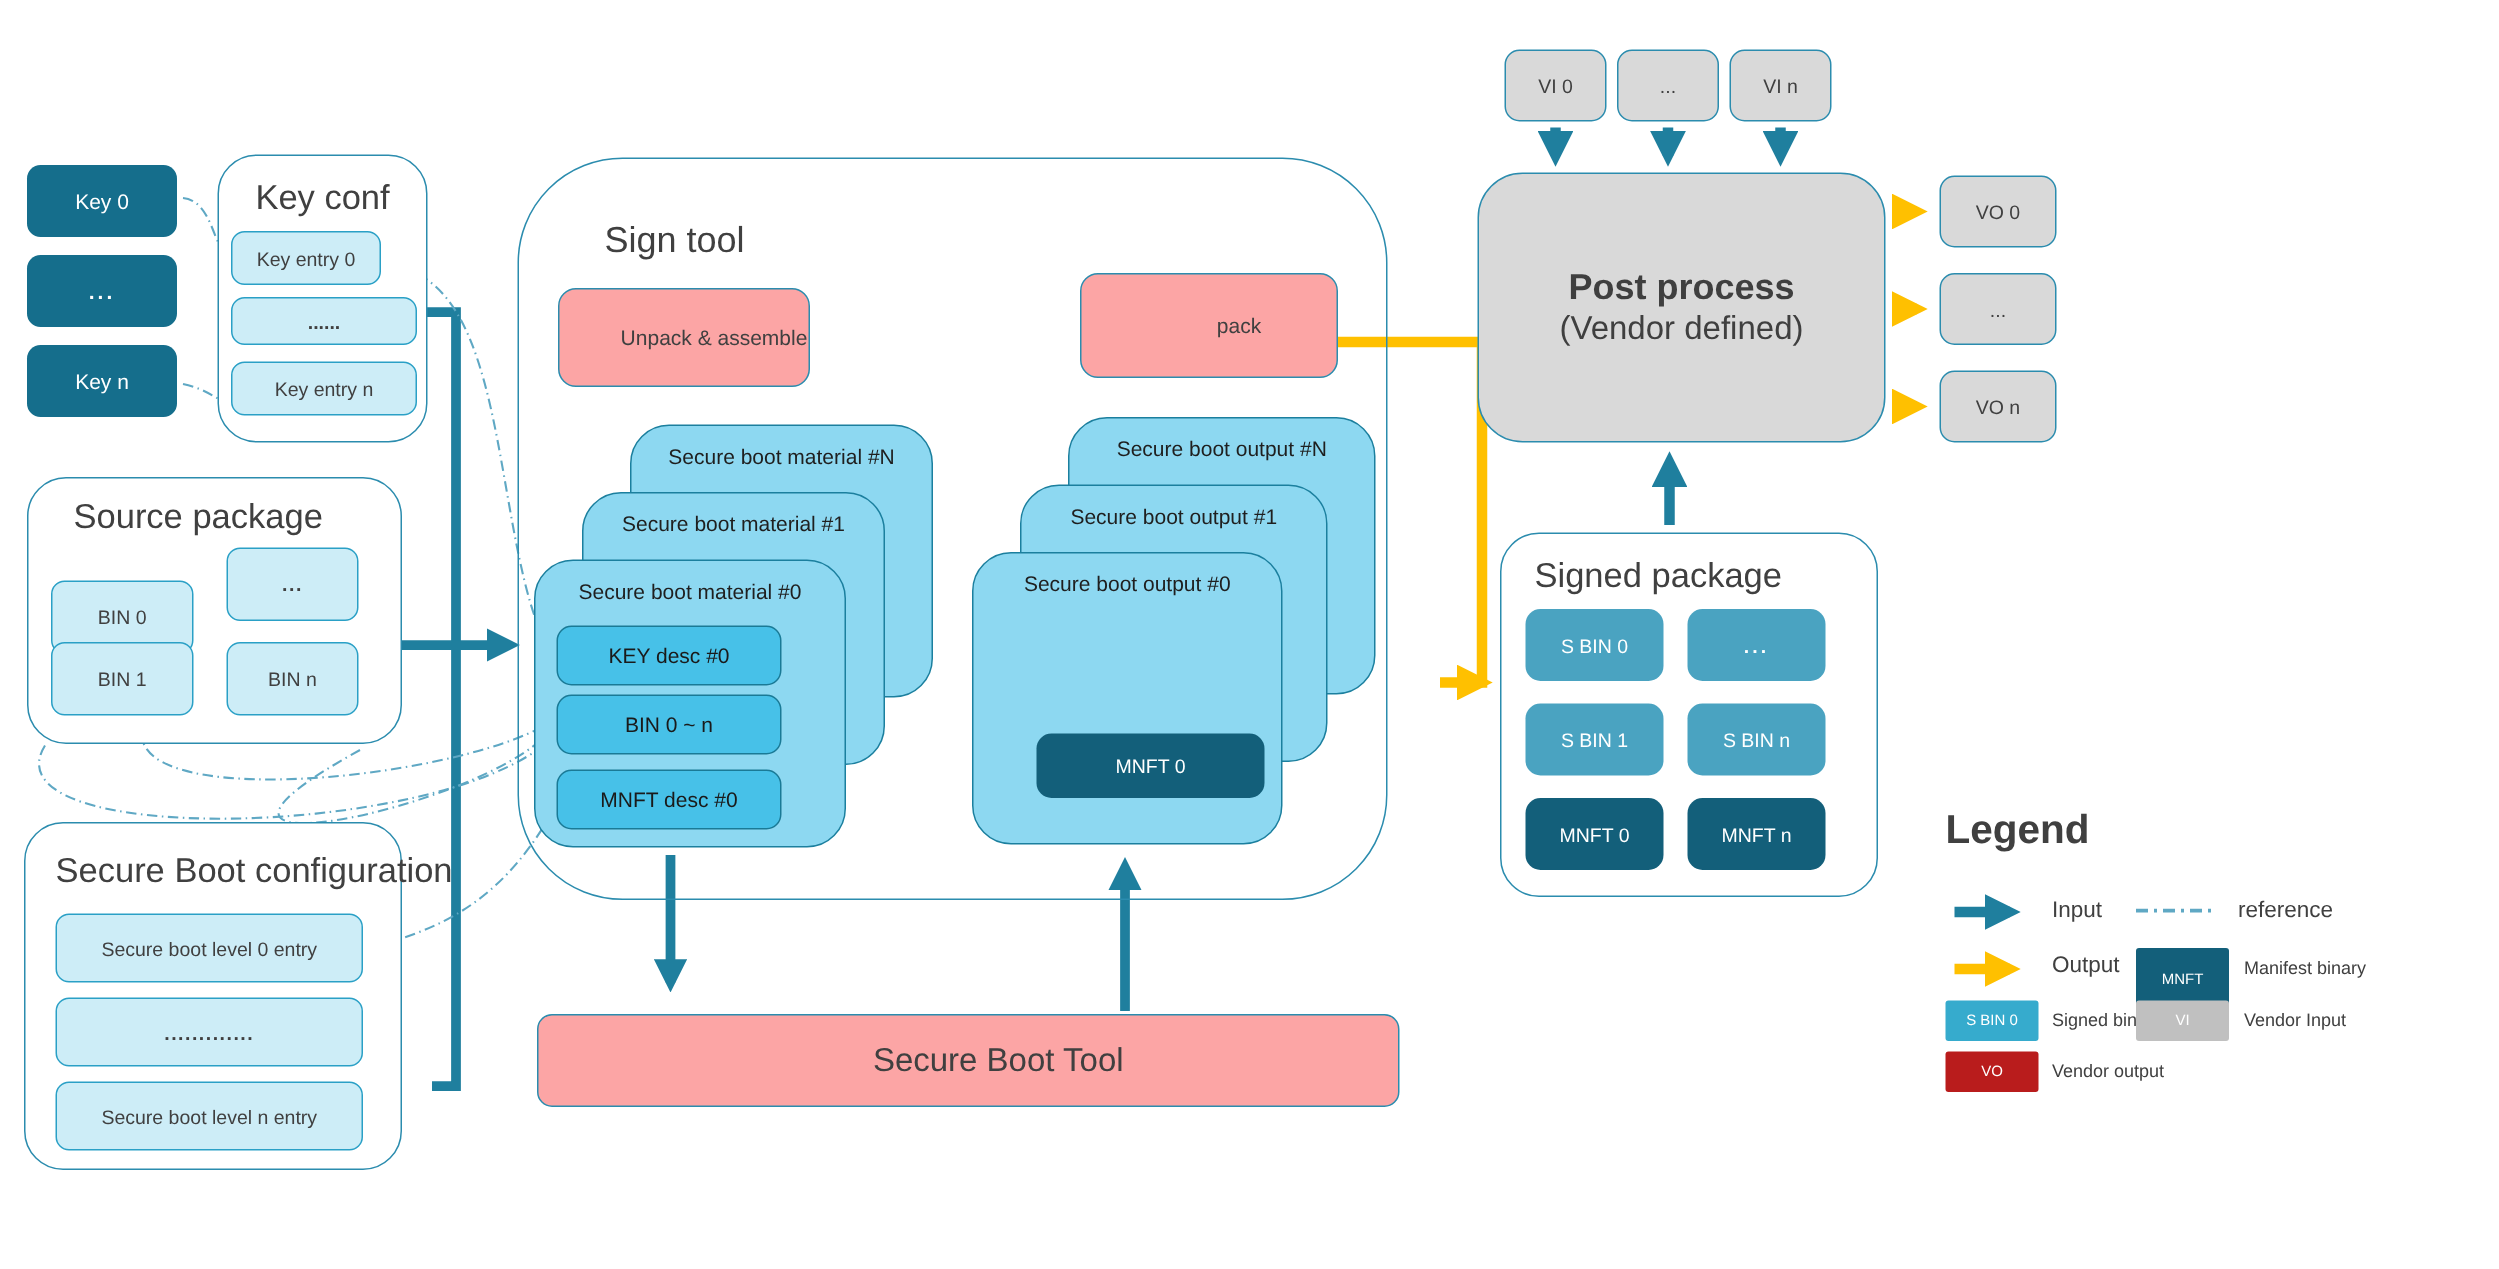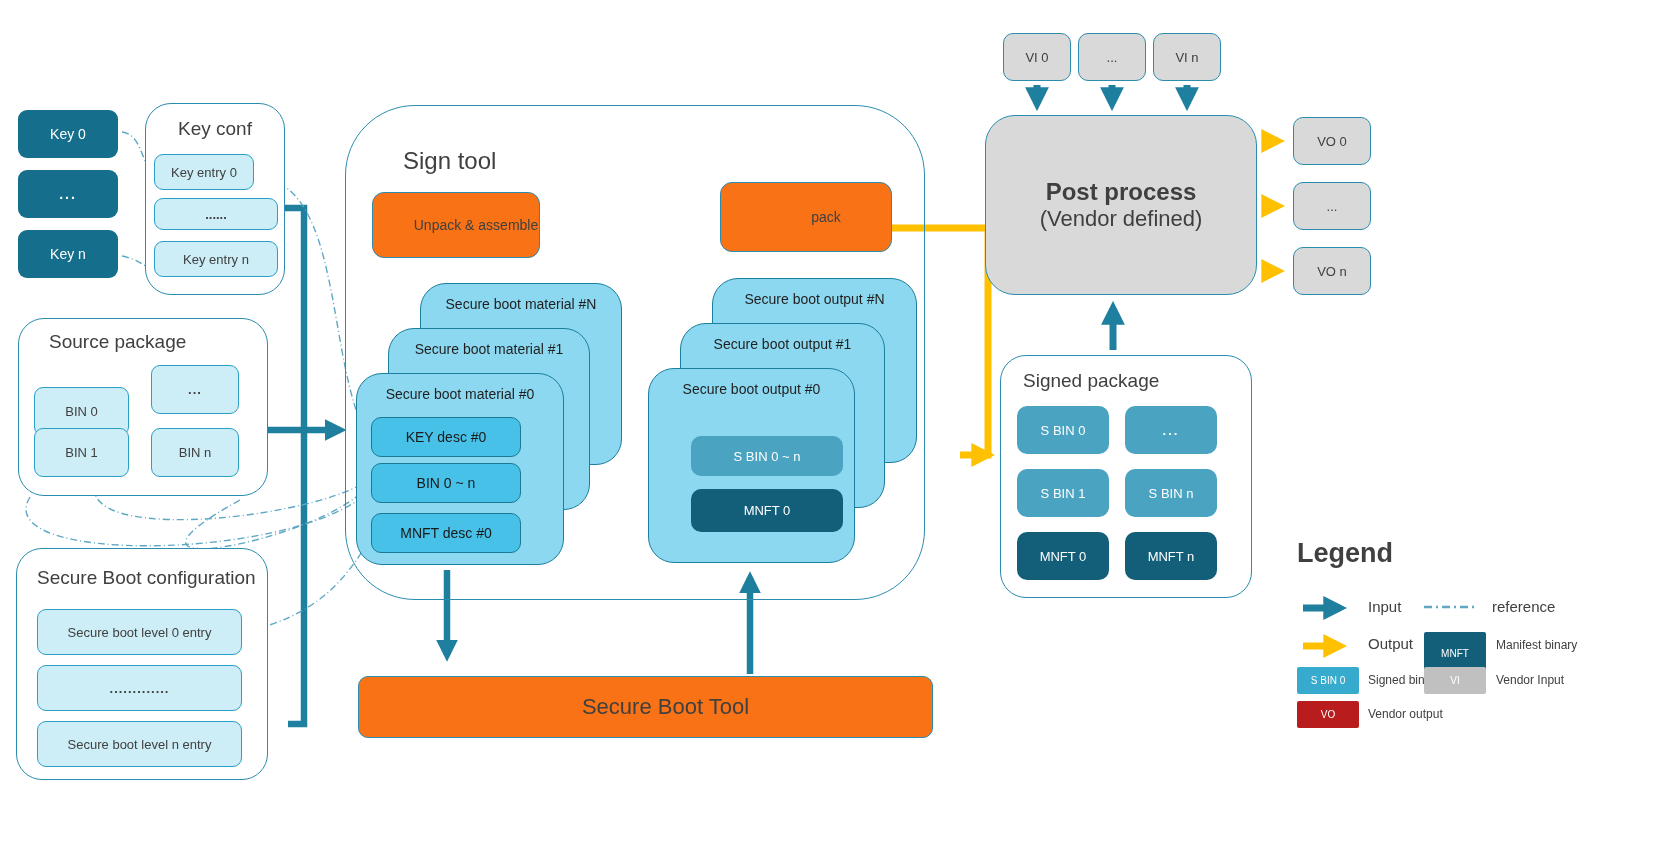--- a/index.html
+++ b/index.html
@@ -8,29 +8,29 @@
     font-family:"Liberation Sans",sans-serif;color:#404040;
   }
   .abs{position:absolute;box-sizing:border-box;}
   .flexc{display:flex;align-items:center;justify-content:center;text-align:center;}
   
   .dark{background:#156e8c;color:#ffffff;border-radius:9px;font-size:14px;}
   
   .light{background:#cdedf7;border:1px solid #2aa0c6;border-radius:9px;font-size:13px;color:#404040;}
   
   .container{background:#ffffff;border:1.5px solid #2b8cae;border-radius:26px;}
-  .ctitle{position:absolute;font-size:19px;color:#404040;white-space:nowrap;}
+  .ctitle{position:absolute;font-size:23px;color:#404040;white-space:nowrap;}
   
   .card{background:#8dd8f1;border:1.5px solid #1b7f9e;border-radius:26px;}
   .cardtitle{position:absolute;top:12px;left:0;right:0;text-align:center;font-size:14px;color:#1f1f1f;white-space:nowrap;}
   .inner{background:#47c1e8;border:1px solid #1a7a96;border-radius:10px;font-size:14px;color:#1a1a1a;}
   .sbin{background:#4aa3c1;color:#ffffff;border-radius:10px;font-size:13px;}
   .mnft{background:#135f7a;color:#ffffff;border-radius:10px;font-size:13px;}
   .gray{background:#d9d9d9;border:1.5px solid #2b8cae;border-radius:10px;font-size:13px;color:#404040;}
-  .whitebox{background:#f97316;border:1.3px solid #2b8cae;border-radius:12px;font-size:14px;color:#404040;padding-left:40px;}
+  .whitebox{background:#fca5a5;border:1.3px solid #2b8cae;border-radius:12px;font-size:14px;color:#404040;padding-left:40px;}
   .big-title{font-size:24px;color:#404040;}
   .legend-swatch{border-radius:2px;font-size:10px;color:#ffffff;display:flex;align-items:center;justify-content:center;}
   .legend-label{position:absolute;font-size:15px;color:#404040;white-space:nowrap;text-align:right;}
   .legend-label-sm{position:absolute;font-size:12px;color:#404040;white-space:nowrap;}
   svg{position:absolute;left:0;top:0;}
 </style>
 </head>
 <body>
 
 <div id="canvas">
@@ -162,23 +162,20 @@
   </div>
 
   <div class="abs card" style="left:712px;top:278px;width:205px;height:185px;">
     <div class="cardtitle">Secure boot output #N</div>
   </div>
   <div class="abs card" style="left:680px;top:323px;width:205px;height:185px;">
     <div class="cardtitle">Secure boot output #1</div>
   </div>
   <div class="abs card" style="left:648px;top:368px;width:207px;height:195px;">
     <div class="cardtitle">Secure boot output #0</div>
-    <div class="abs flexc sbin" style="left:42px;top:67px;width:152px;height:40px;">
-        <span>S BIN 0 ~ n</span>
-      </div>
     <div class="abs flexc mnft" style="left:42px;top:120px;width:152px;height:43px;">
         <span>MNFT 0</span>
       </div>
   </div>
 
   <div class="abs flexc whitebox" style="left:358px;top:676px;width:575px;height:62px;font-size:22px;border-radius:10px;">
       <span>Secure Boot Tool</span>
     </div>
 
   <div class="abs flexc gray" style="left:1003px;top:33px;width:68px;height:48px;">

